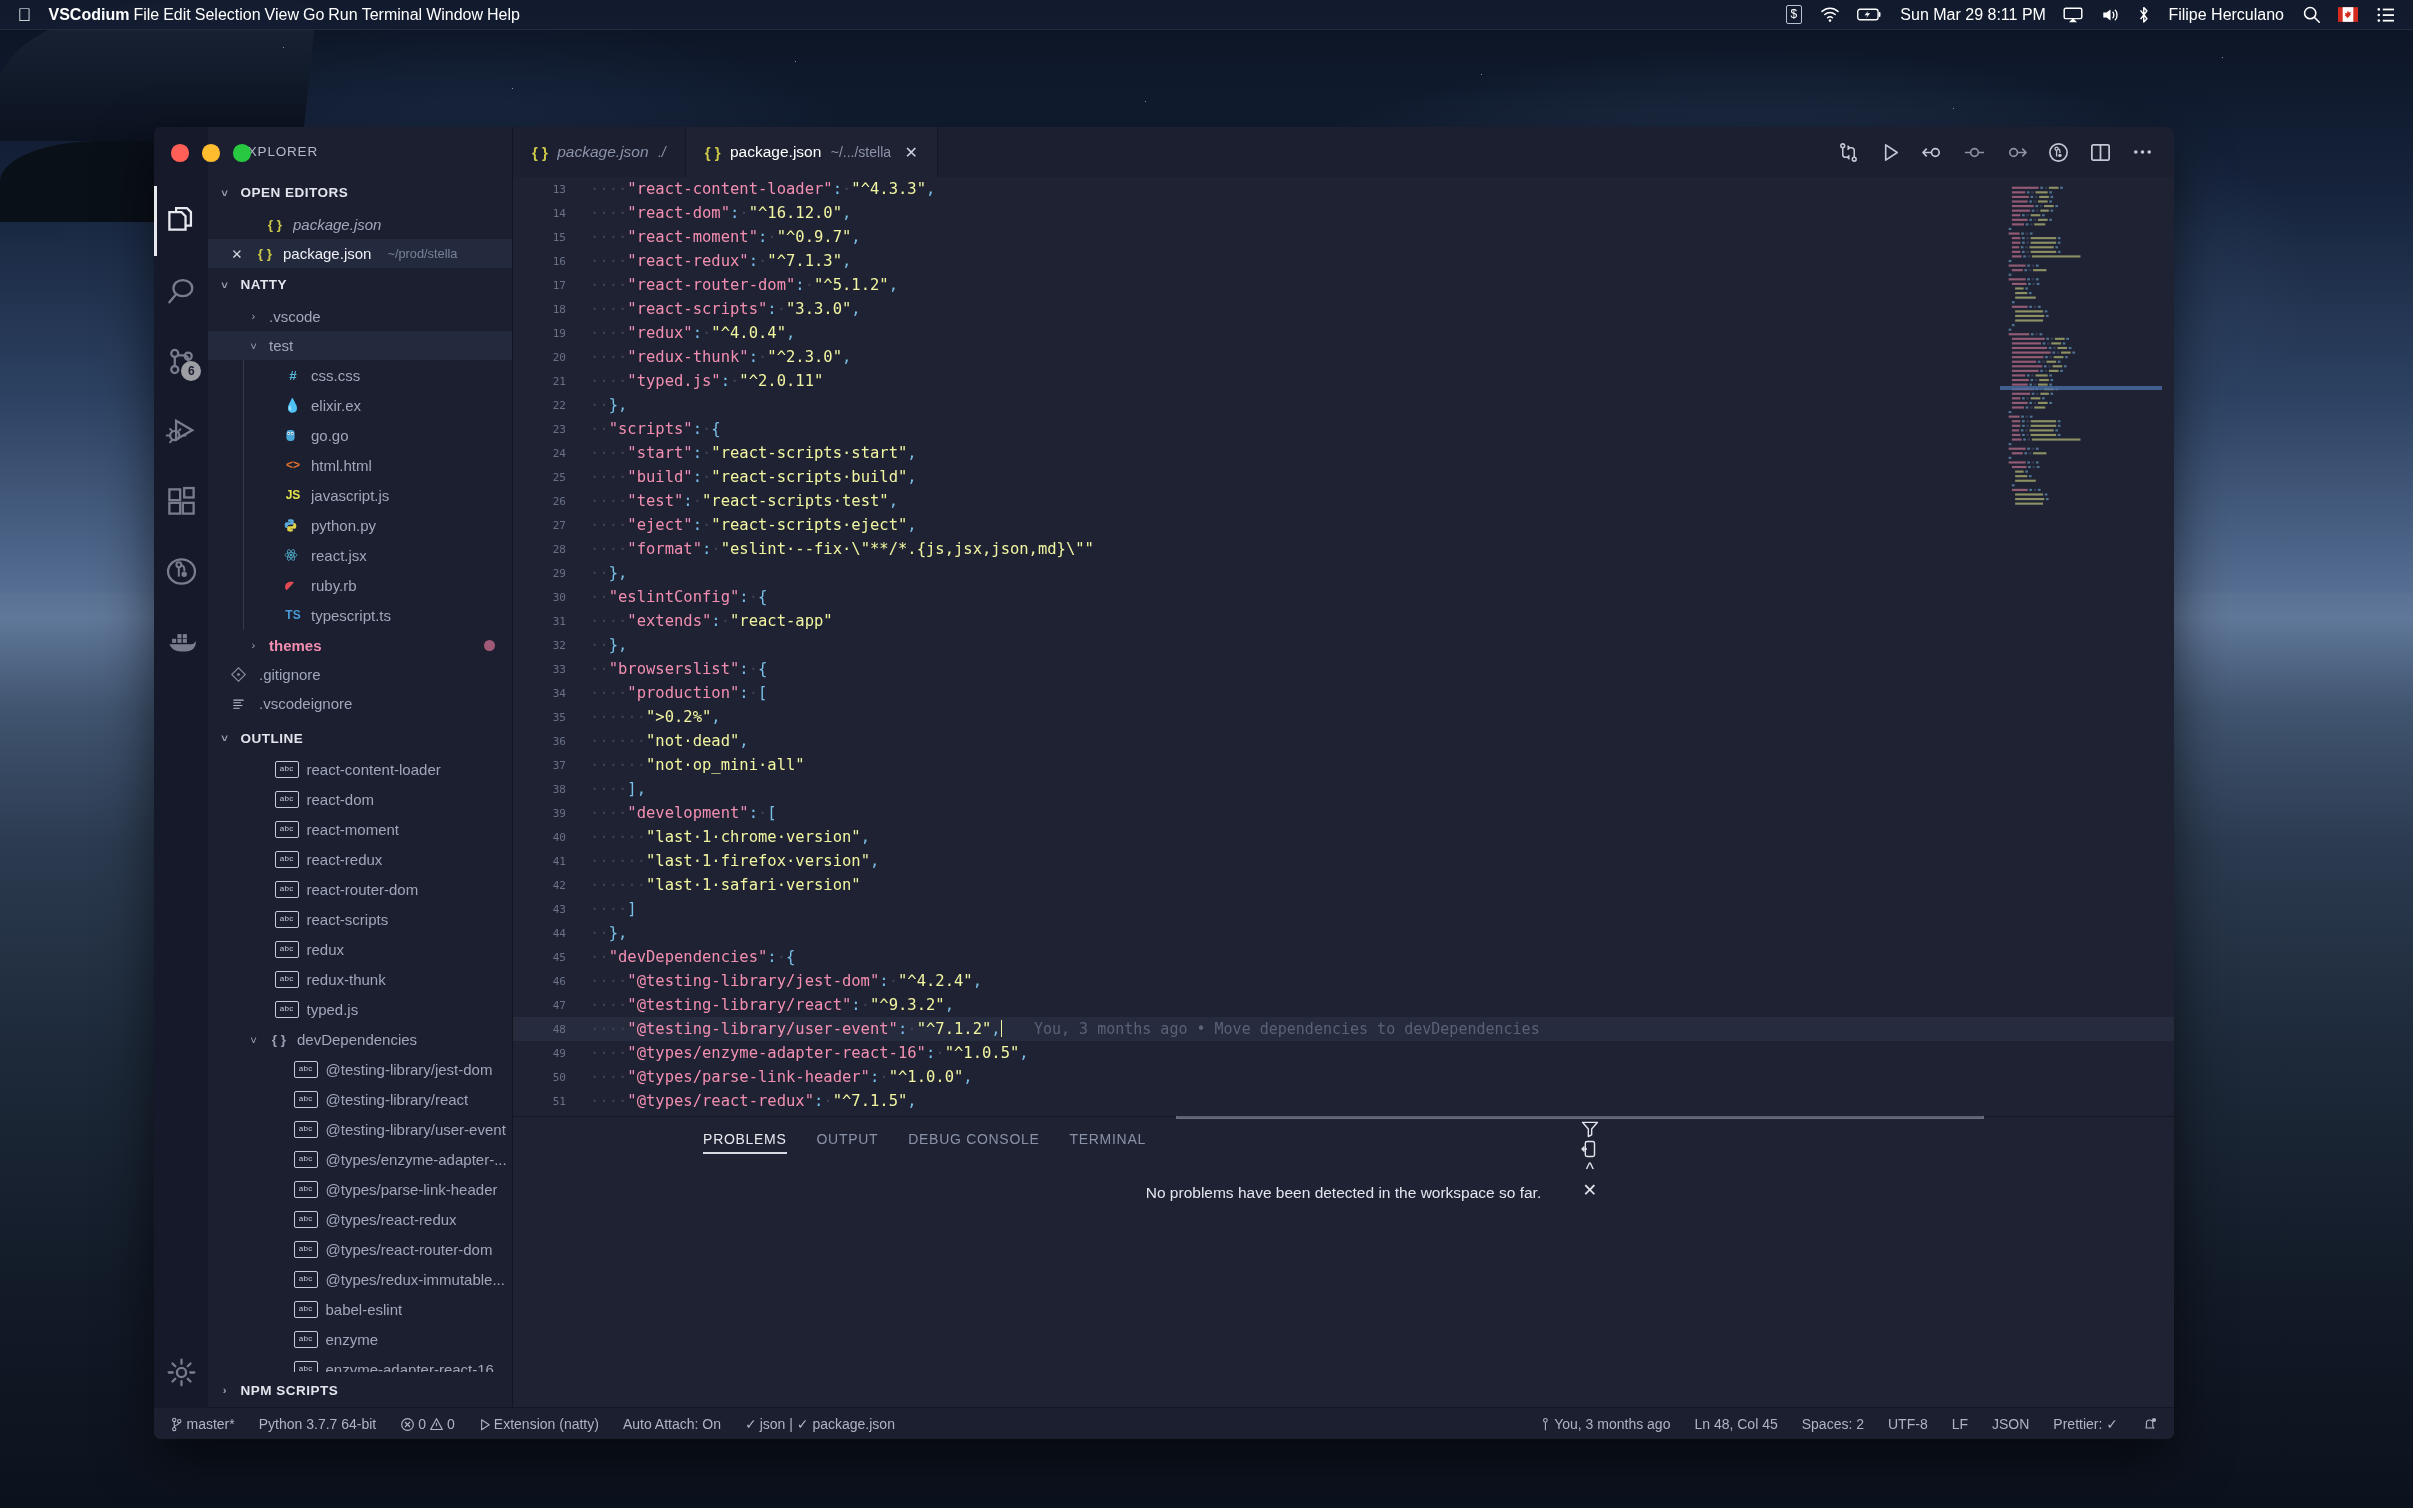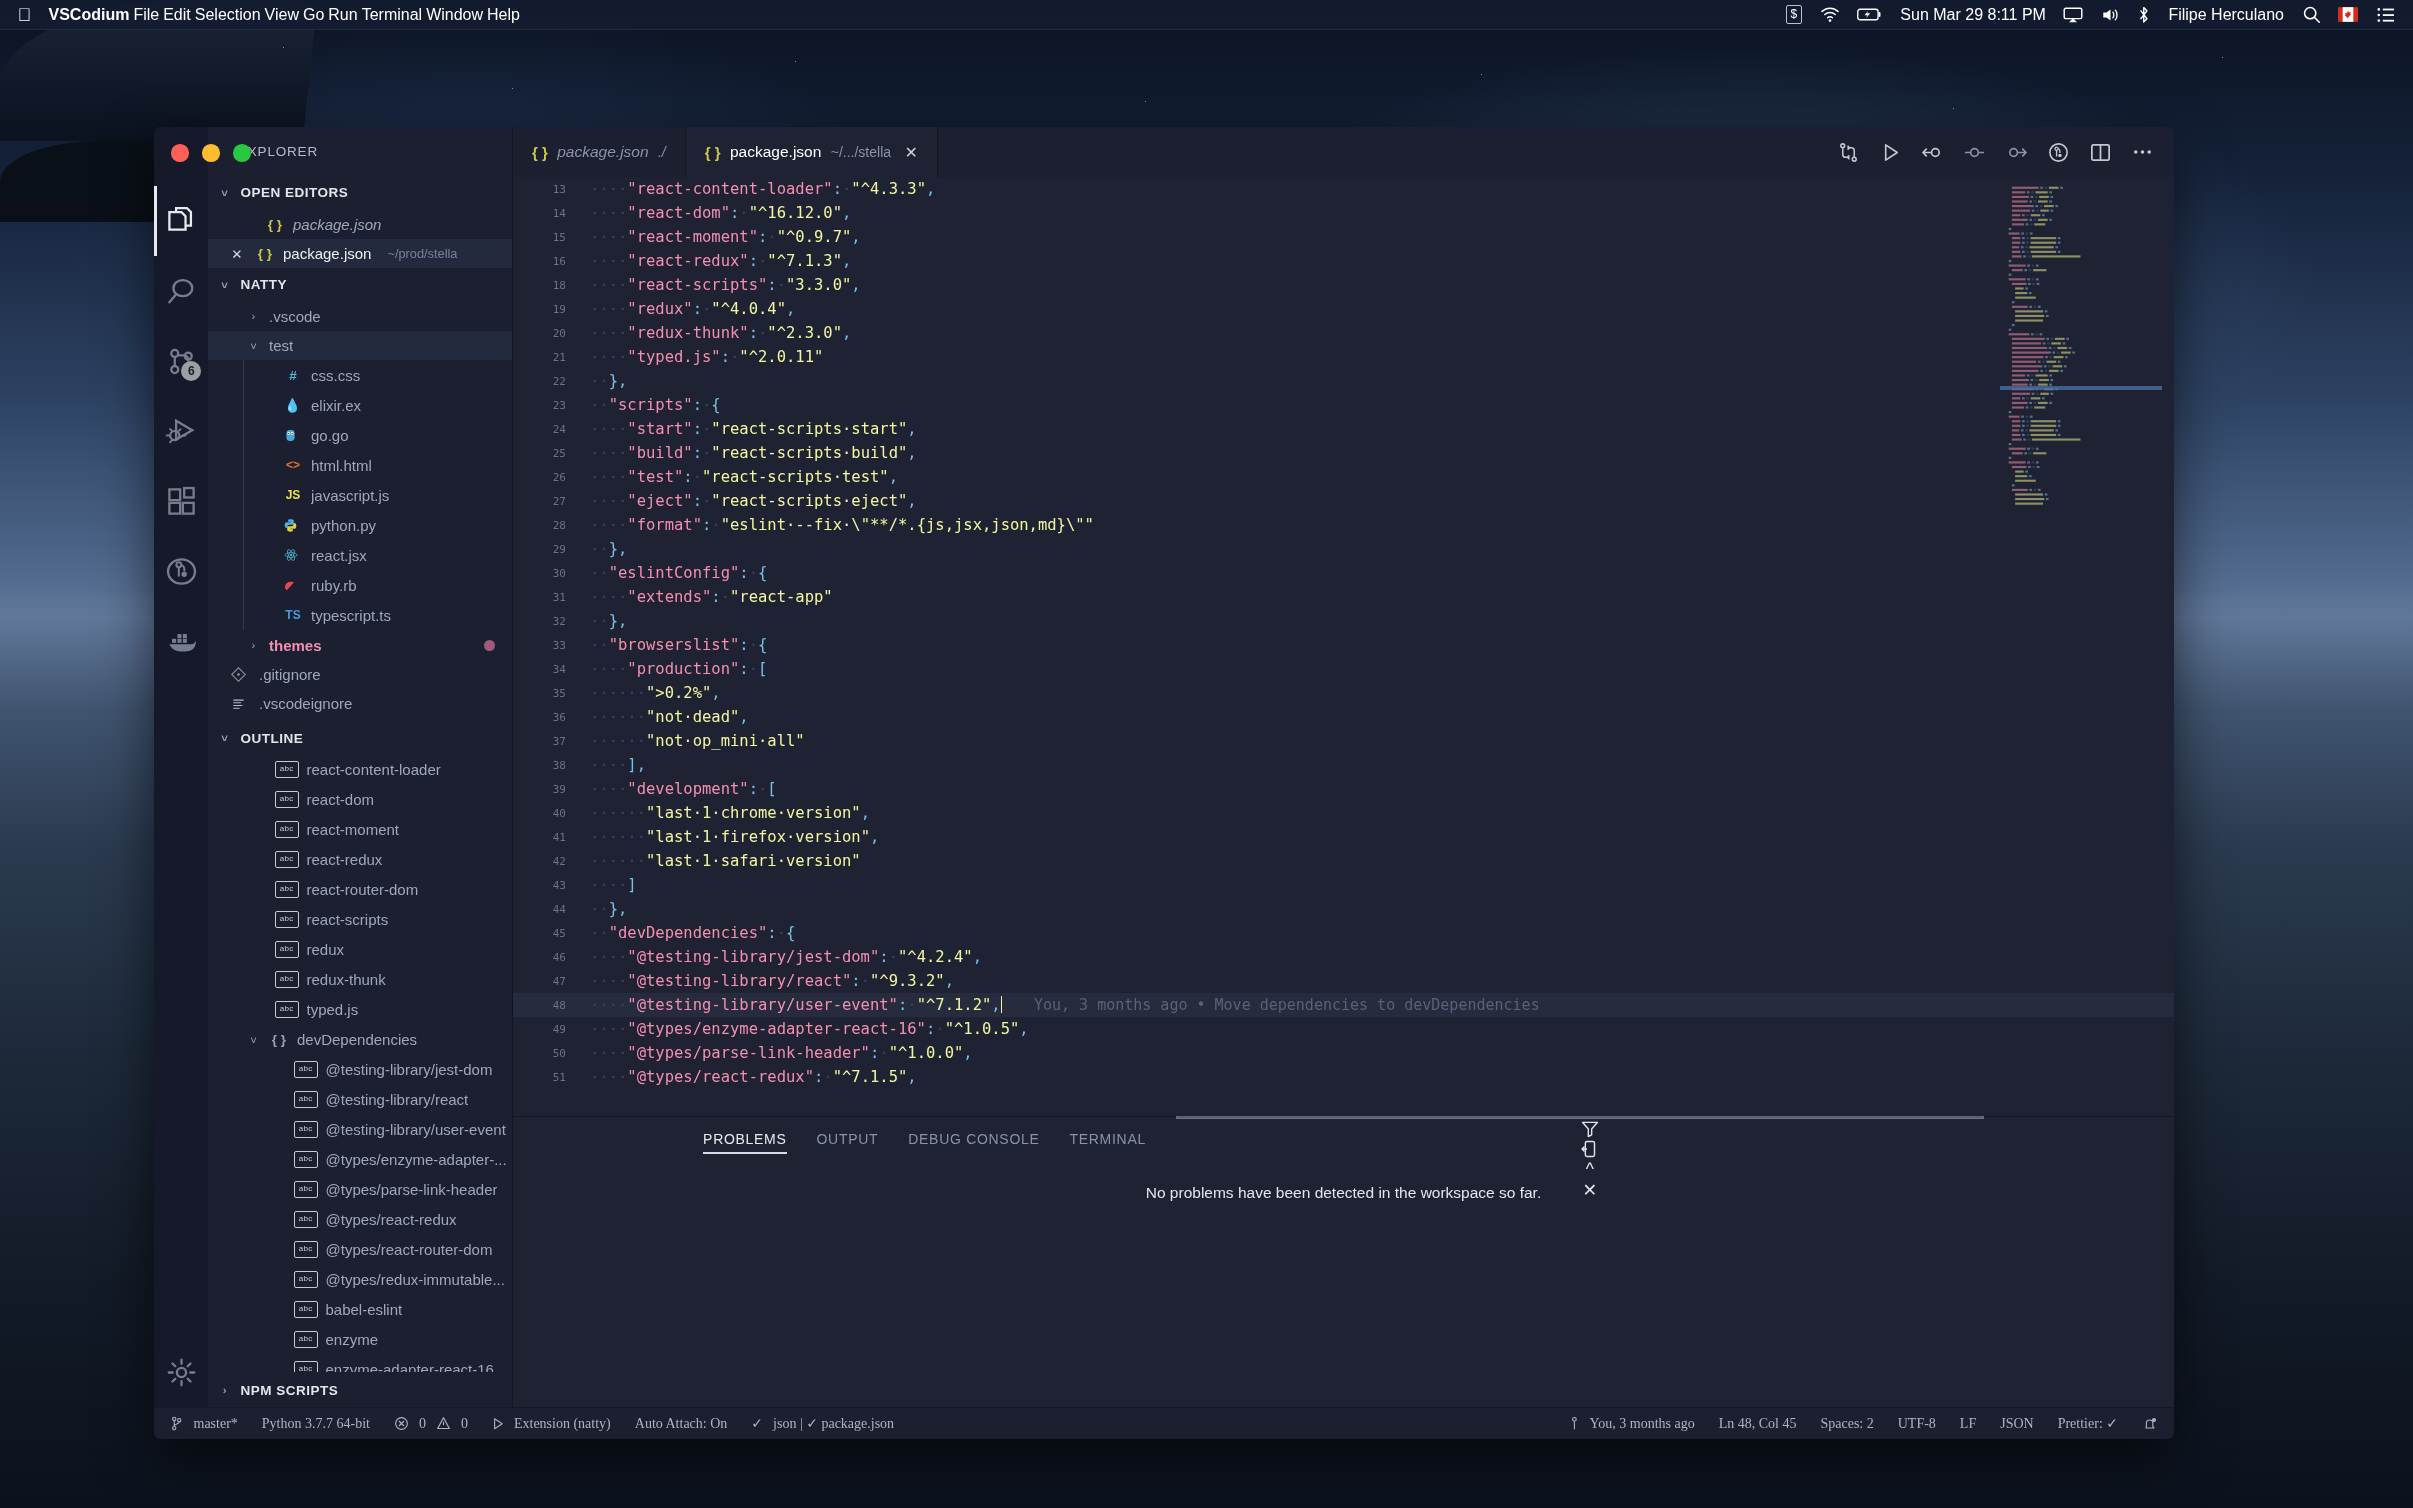--- a/index.html
+++ b/index.html
@@ -129,21 +129,21 @@
   #filter-input{width:808px;height:34px;background:#5b6073;border:0.7px solid #6a7084;
     color:#c7ccd8;font-size:14px;padding:0 13.5px;box-sizing:border-box;}
   #filter-input::placeholder{color:#c9cdd8;}
   .pico{margin-left:20px;color:#e2e5ec;font-size:17.5px;}
   #panel-body{padding:16px 23px;font-size:15.5px;color:#e3e6ee;}
 
   
   #statusbar{height:31px;flex:none;background:#1b1f30;display:flex;align-items:center;
     font-size:14px;color:#aeb4c5;padding:0 16px;gap:24px;border-top:0.7px solid #141826;}
   #statusbar .sp{flex:1;}
-  .si{display:flex;align-items:center;gap:10px;white-space:nowrap;font-family:Liberation Serif, serif;}
+  .si{display:flex;align-items:flex-end;gap:3px;white-space:nowrap;}
 
   svg{display:block;}
 </style>
 </head>
 <body>
 
 <div id="desktop">
   <div id="hill-right"></div>
   <div id="hill-right2"></div>
   <div class="star" style="left:283px;top:47px"></div>
@@ -606,20 +606,21 @@
           </span>
         </div>
       </div>
 
       <div id="code-wrap">
         <div id="code-lines">
             <div class="cline"><span class="ln">13</span><span class="code"><span class="ws">····</span><span class="k">"react-content-loader"</span><span class="p">:</span><span class="ws">·</span><span class="s">"^4.3.3"</span><span class="p">,</span></span></div>
             <div class="cline"><span class="ln">14</span><span class="code"><span class="ws">····</span><span class="k">"react-dom"</span><span class="p">:</span><span class="ws">·</span><span class="s">"^16.12.0"</span><span class="p">,</span></span></div>
             <div class="cline"><span class="ln">15</span><span class="code"><span class="ws">····</span><span class="k">"react-moment"</span><span class="p">:</span><span class="ws">·</span><span class="s">"^0.9.7"</span><span class="p">,</span></span></div>
             <div class="cline"><span class="ln">16</span><span class="code"><span class="ws">····</span><span class="k">"react-redux"</span><span class="p">:</span><span class="ws">·</span><span class="s">"^7.1.3"</span><span class="p">,</span></span></div>
+            <div class="cline"><span class="ln">17</span><span class="code"><span class="ws">····</span><span class="k">"react-router-dom"</span><span class="p">:</span><span class="ws">·</span><span class="s">"^5.1.2"</span><span class="p">,</span></span></div>
             <div class="cline"><span class="ln">18</span><span class="code"><span class="ws">····</span><span class="k">"react-scripts"</span><span class="p">:</span><span class="ws">·</span><span class="s">"3.3.0"</span><span class="p">,</span></span></div>
             <div class="cline"><span class="ln">19</span><span class="code"><span class="ws">····</span><span class="k">"redux"</span><span class="p">:</span><span class="ws">·</span><span class="s">"^4.0.4"</span><span class="p">,</span></span></div>
             <div class="cline"><span class="ln">20</span><span class="code"><span class="ws">····</span><span class="k">"redux-thunk"</span><span class="p">:</span><span class="ws">·</span><span class="s">"^2.3.0"</span><span class="p">,</span></span></div>
             <div class="cline"><span class="ln">21</span><span class="code"><span class="ws">····</span><span class="k">"typed.js"</span><span class="p">:</span><span class="ws">·</span><span class="s">"^2.0.11"</span></span></div>
             <div class="cline"><span class="ln">22</span><span class="code"><span class="ws">··</span><span class="p">},</span></span></div>
             <div class="cline"><span class="ln">23</span><span class="code"><span class="ws">··</span><span class="k">"scripts"</span><span class="p">:</span><span class="ws">·</span><span class="p">{</span></span></div>
             <div class="cline"><span class="ln">24</span><span class="code"><span class="ws">····</span><span class="k">"start"</span><span class="p">:</span><span class="ws">·</span><span class="s">"react-scripts·start"</span><span class="p">,</span></span></div>
             <div class="cline"><span class="ln">25</span><span class="code"><span class="ws">····</span><span class="k">"build"</span><span class="p">:</span><span class="ws">·</span><span class="s">"react-scripts·build"</span><span class="p">,</span></span></div>
             <div class="cline"><span class="ln">26</span><span class="code"><span class="ws">····</span><span class="k">"test"</span><span class="p">:</span><span class="ws">·</span><span class="s">"react-scripts·test"</span><span class="p">,</span></span></div>
             <div class="cline"><span class="ln">27</span><span class="code"><span class="ws">····</span><span class="k">"eject"</span><span class="p">:</span><span class="ws">·</span><span class="s">"react-scripts·eject"</span><span class="p">,</span></span></div>

